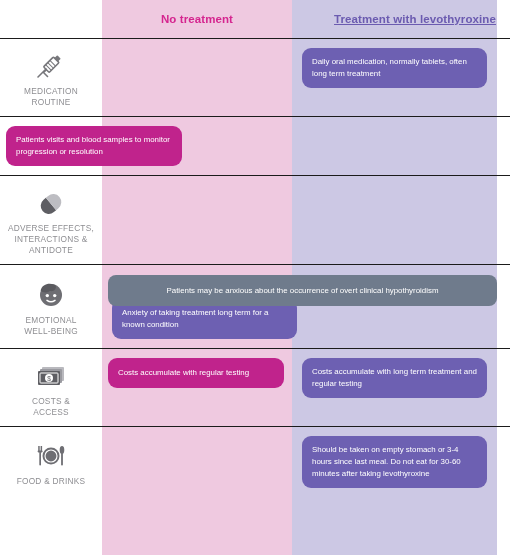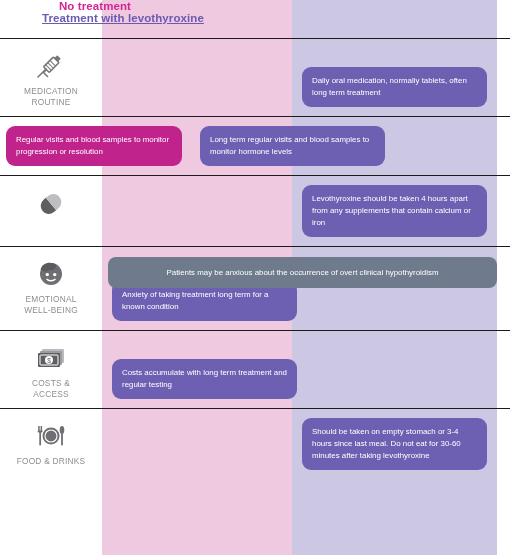--- a/index.html
+++ b/index.html
@@ -22,21 +22,20 @@
   }
   .col-band.pink   { left: 102px; width: 190px; background: #efc9e0; }
   .col-band.purple { left: 292px; width: 205px; background: #ccc8e4; }
 
   
   .header {
     position: absolute;
     left: 0; top: 0; right: 0;
     height: 38px;
     display: flex;
-    flex-direction: column;
   }
   .header .h-spacer { width: 102px; flex: none; }
   .header .h-cell {
     flex: none;
     display: flex;
     align-items: center;
     justify-content: center;
     font-size: 11.5px;
     font-weight: bold;
     letter-spacing: 0.1px;
@@ -52,20 +51,21 @@
     border-top: 1.4px solid #1b1b1b;
     width: 510px;
   }
 
   .cell-label {
     width: 102px; flex: none;
     background: #ffffff;
     display: flex;
     flex-direction: column;
     align-items: center;
+    justify-content: center;
     padding: 8px 2px 8px;
     position: relative;
     z-index: 3;
   }
   .icon-wrap {
     width: 42px; height: 34px;
     display: flex; align-items: flex-end; justify-content: center;
     margin-bottom: 5px;
   }
   .label-text {
@@ -74,21 +74,21 @@
     text-align: center;
     line-height: 1.32;
     letter-spacing: 0.25px;
   }
 
   .cell-col {
     flex: none;
     padding: 9px 0;
     display: flex;
     flex-direction: column;
-    justify-content: flex-end;
+    justify-content: flex-start;
     gap: 9px;
     position: relative;
     z-index: 2;
   }
   .cell-col.pink   { width: 190px; padding-left: 6px;  padding-right: 8px; }
   .cell-col.purple { width: 205px; padding-left: 10px; padding-right: 10px; }
 
   .pill {
     border-radius: 9px;
     color: #ffffff;
@@ -160,42 +160,39 @@
         </div>
         <div class="cell-col pink">
           <div class="pill empty"></div>
         </div>
         <div class="cell-col purple">
           <div class="pill violet">Daily oral medication, normally tablets, often long term treatment</div>
         </div>
       </div>
       <div class="row">
         <div class="cell-col pink">
-          <div class="pill magenta">Regular visits and blood samples to monitor progression or resolution</div>
-        </div>
-        <div class="cell-col purple">
-          <div class="pill violet">Long term regular visits and blood samples to monitor hormone levels</div>
+          <div class="pill magenta">Patients visits and blood samples to monitor progression or resolution</div>
         </div>
       </div>
       <div class="row">
         <div class="cell-label">
           <div class="icon-wrap">
             <svg width="34" height="28" viewBox="0 0 34 28">
       <g transform="rotate(-40 17 14)">
         <path d="M6 14 a8 8 0 0 1 8-8 h3 v16 h-3 a8 8 0 0 1-8-8z" fill="#5e5e63"></path>
         <path d="M17 6 h3 a8 8 0 0 1 0 16 h-3 z" fill="#bdbdc2"></path>
       </g>
     </svg>
           </div>
+          <div class="label-text">ADVERSE EFFECTS,<br>INTERACTIONS &amp;<br>ANTIDOTE</div>
         </div>
         <div class="cell-col pink">
           <div class="pill empty"></div>
         </div>
         <div class="cell-col purple">
-          <div class="pill violet">Levothyroxine should be taken 4 hours apart from any supplements that contain calcium or iron</div>
         </div>
       </div>
       <div class="row has-banner">
         <div class="cell-label">
           <div class="icon-wrap">
             <svg width="34" height="30" viewBox="0 0 34 30">
       <circle cx="17" cy="15" r="11" fill="#6e6e73"></circle>
       <path d="M6.6 10.5 C8 4 15 2.5 20 4.5 c3 1.2 2 4 0.5 5.5 -2 2 -4 0.5 -5.5 1.5 -2 1.3 -6 1.6 -8.4 -1z" fill="#5a5a5f"></path>
       <circle cx="13.3" cy="15.6" r="1.7" fill="#ffffff"></circle>
       <circle cx="20.7" cy="15.6" r="1.7" fill="#ffffff"></circle>
@@ -215,20 +212,23 @@
             <svg width="34" height="28" viewBox="0 0 34 28">
       <rect x="8" y="4" width="22" height="14" rx="1" fill="#b9b9be"></rect>
       <rect x="6" y="6" width="22" height="14" rx="1" fill="#9a9aa0"></rect>
       <rect x="4" y="8" width="22" height="14" rx="1" fill="#5e5e63"></rect>
       <rect x="6" y="10" width="18" height="10" rx="0.8" fill="none" stroke="#ffffff" stroke-width="1"></rect>
       <circle cx="15" cy="15" r="4" fill="#ffffff"></circle>
       <text x="15" y="18" font-size="6.5" fill="#5e5e63" text-anchor="middle" font-family="Liberation Sans, sans-serif">$</text>
     </svg>
           </div>
           <div class="label-text">COSTS &amp;<br>ACCESS</div>
+        </div>
+        <div class="cell-col pink">
+          <div class="pill magenta">Costs accumulate with regular testing</div>
         </div>
         <div class="cell-col purple">
           <div class="pill violet">Costs accumulate with long term treatment and regular testing</div>
         </div>
       </div>
       <div class="row">
         <div class="cell-label">
           <div class="icon-wrap">
             <svg width="34" height="28" viewBox="0 0 34 28">
       <circle cx="17" cy="13" r="8.5" fill="#6e6e73"></circle>

